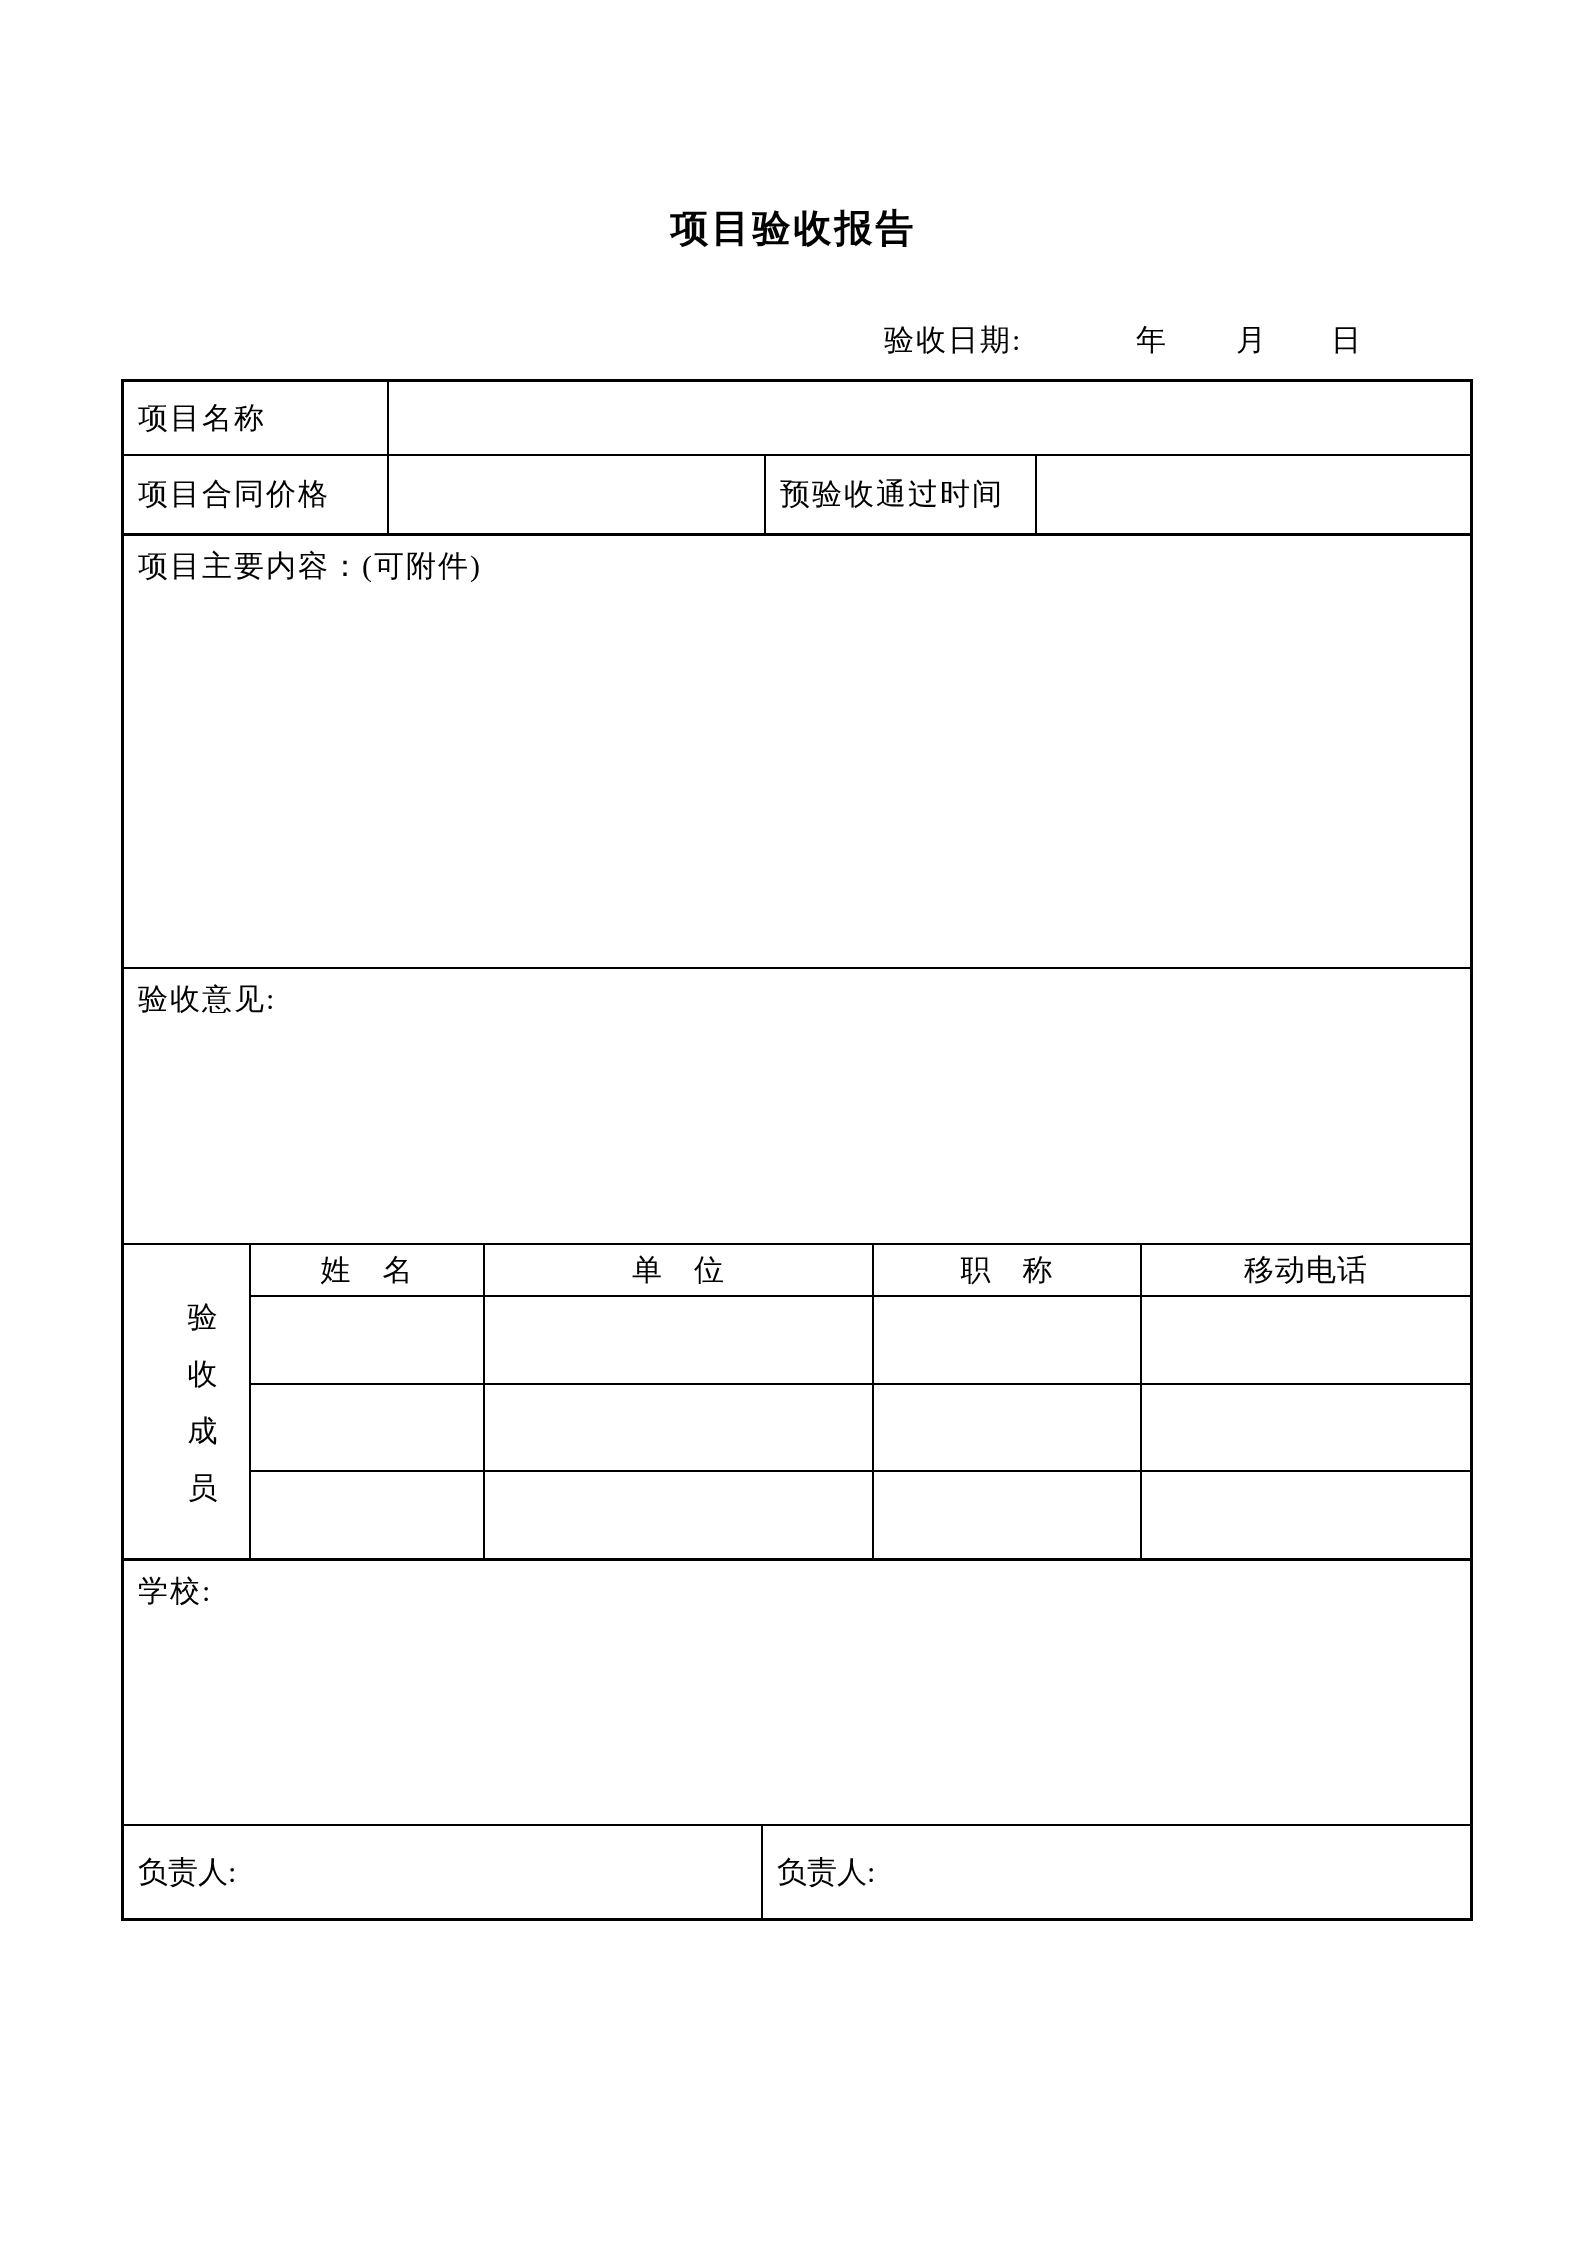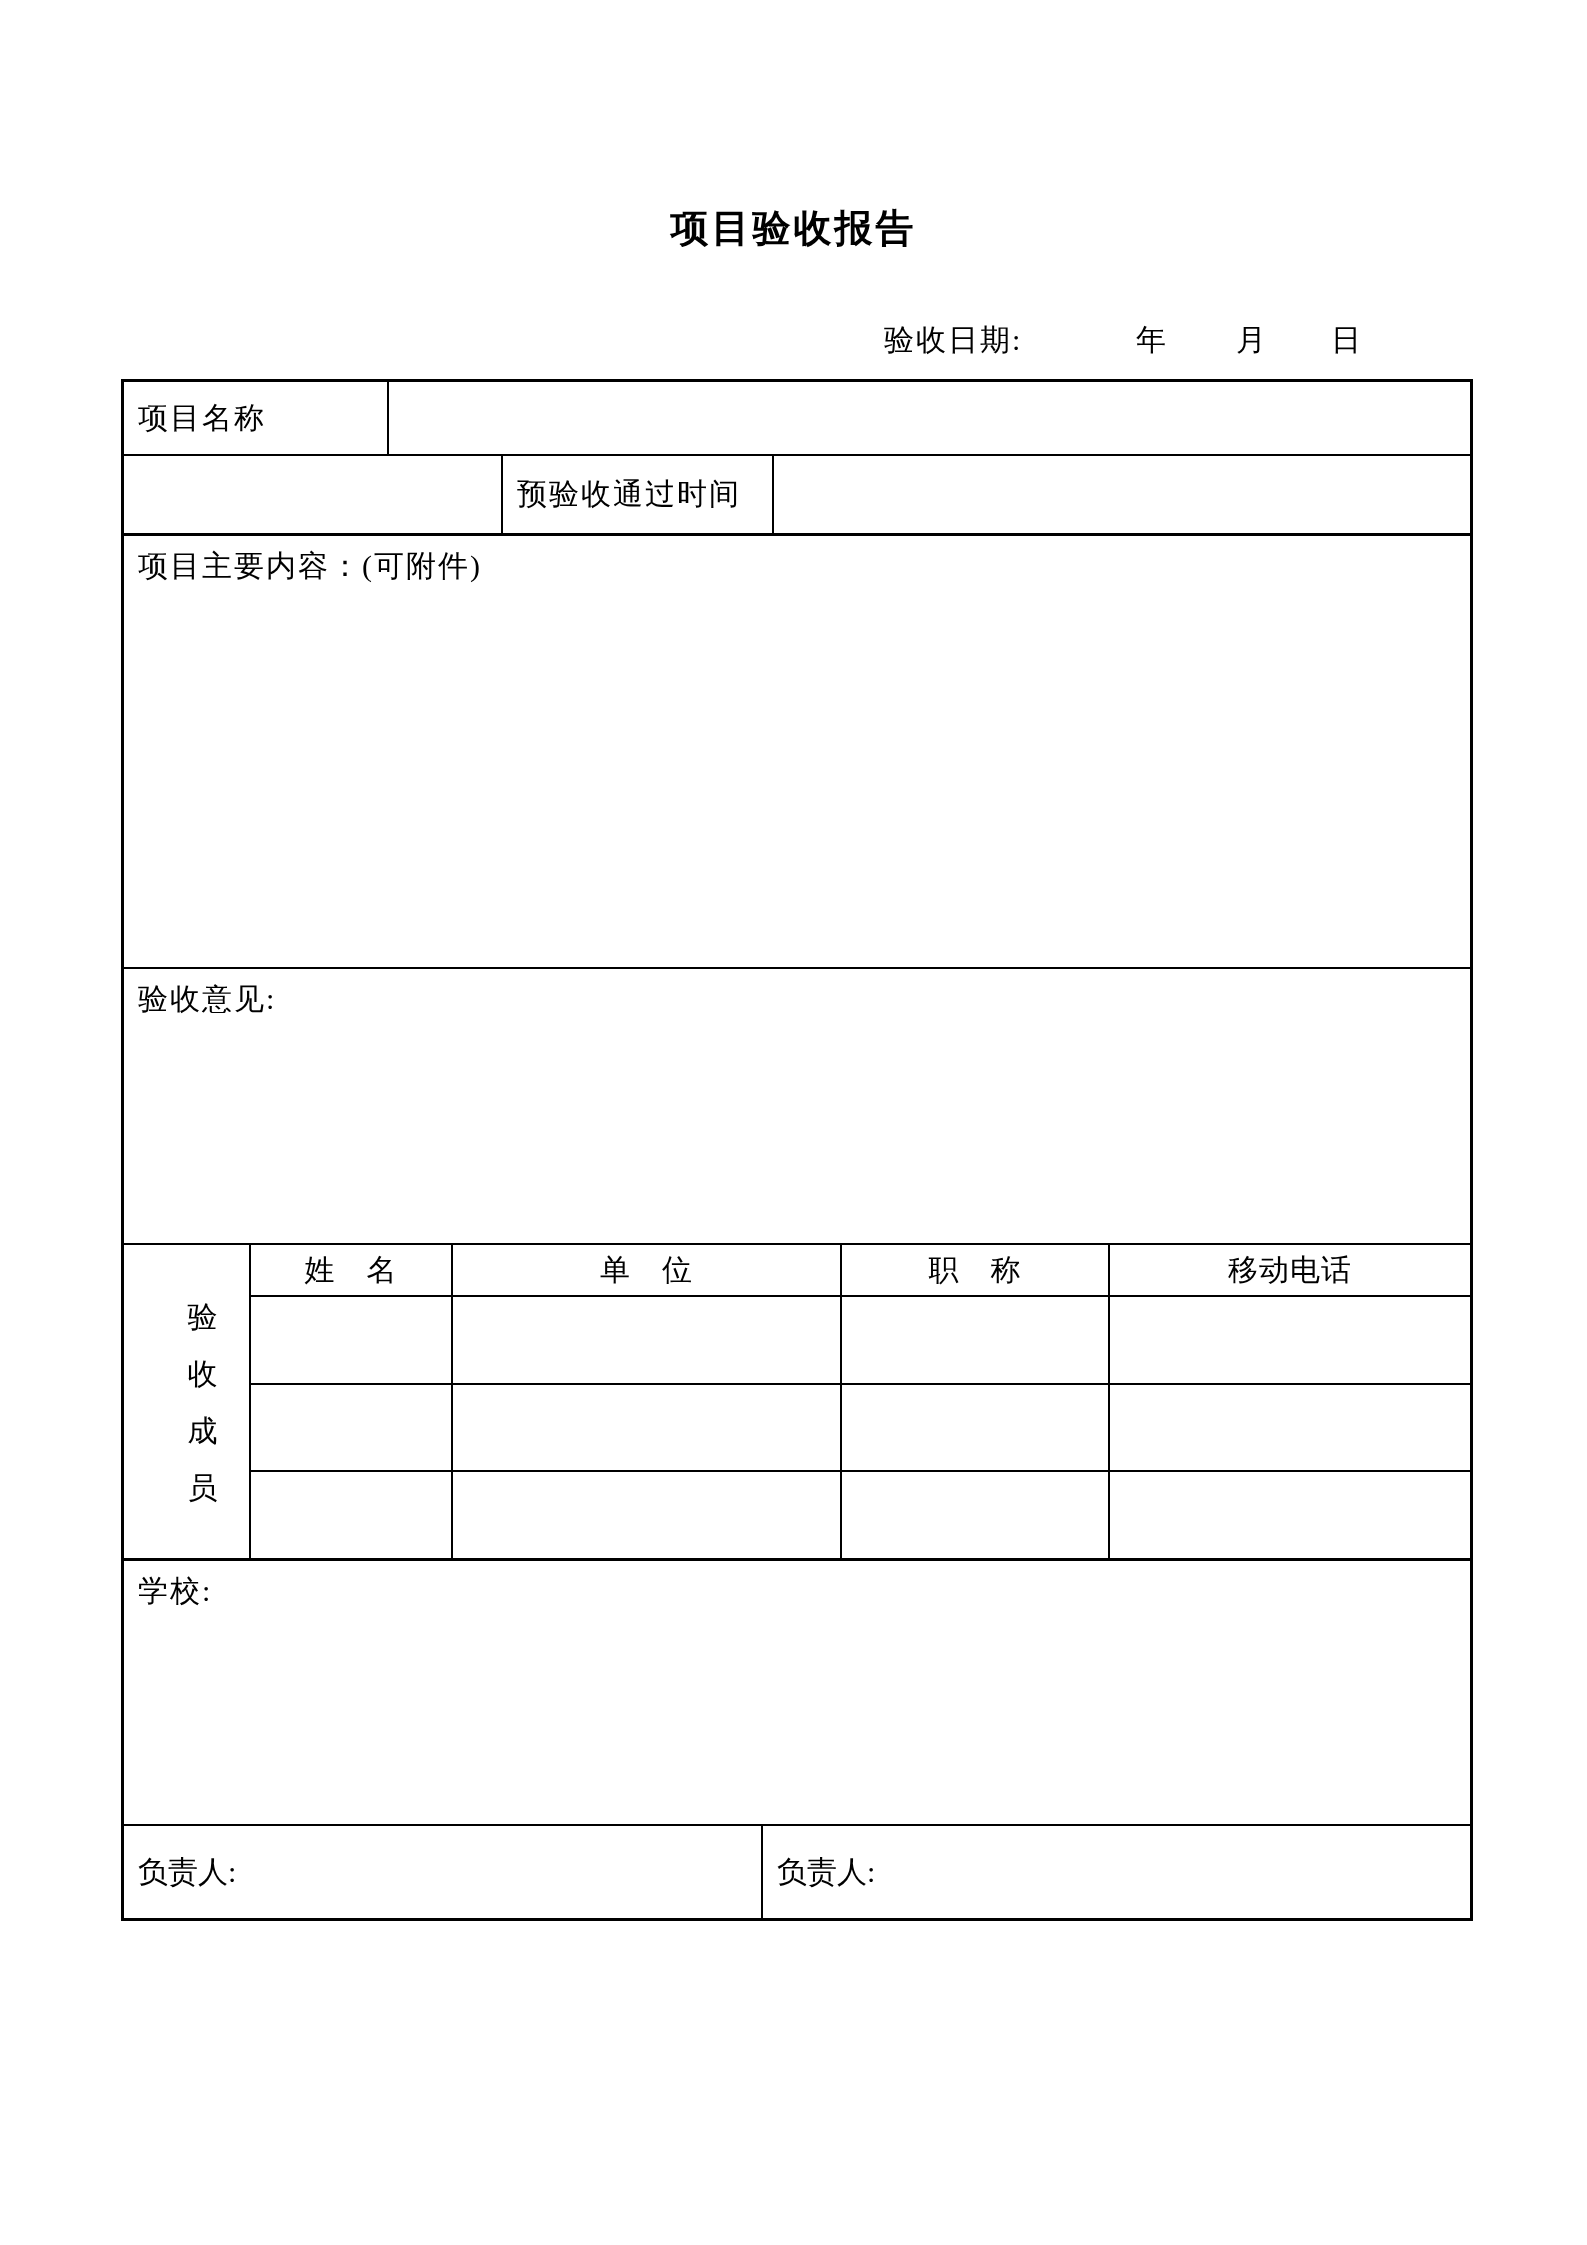--- a/index.html
+++ b/index.html
@@ -114,21 +114,21 @@
     border-left: 2px solid #000;
     box-sizing: border-box;
   }
   .member-header { height: 50px; display: flex; }
   .member-row {
     flex: 1;
     display: flex;
     border-top: 2px solid #000;
     box-sizing: border-box;
   }
-  .m-col-name  { width: 200px; }
+  .m-col-name  { width: 232px; }
   .m-col-unit  { width: 389px; }
   .m-col-title { width: 268px; }
   .m-col-phone { flex: 1; }
   .member-header .cell {
     display: flex;
     align-items: center;
     justify-content: center;
     letter-spacing: 1px;
     white-space: nowrap;
   }
@@ -157,20 +157,21 @@
 </div>
 
 <div class="doc-table">
 
   <div class="row r1">
     <div class="cell label-cell w-label">项目名称</div>
     <div class="cell fill-cell"></div>
   </div>
 
   <div class="row r2">
+    <div class="cell label-cell w-label">项目合同价格</div>
     <div class="cell w-price"></div>
     <div class="cell label-cell w-pretime">预验收通过时间</div>
     <div class="cell fill-cell"></div>
   </div>
 
   <div class="row r3 thick-top">
     <div class="cell fill-cell area-cell">
       <span class="area-label">项目主要内容：(可附件)</span>
     </div>
   </div>

